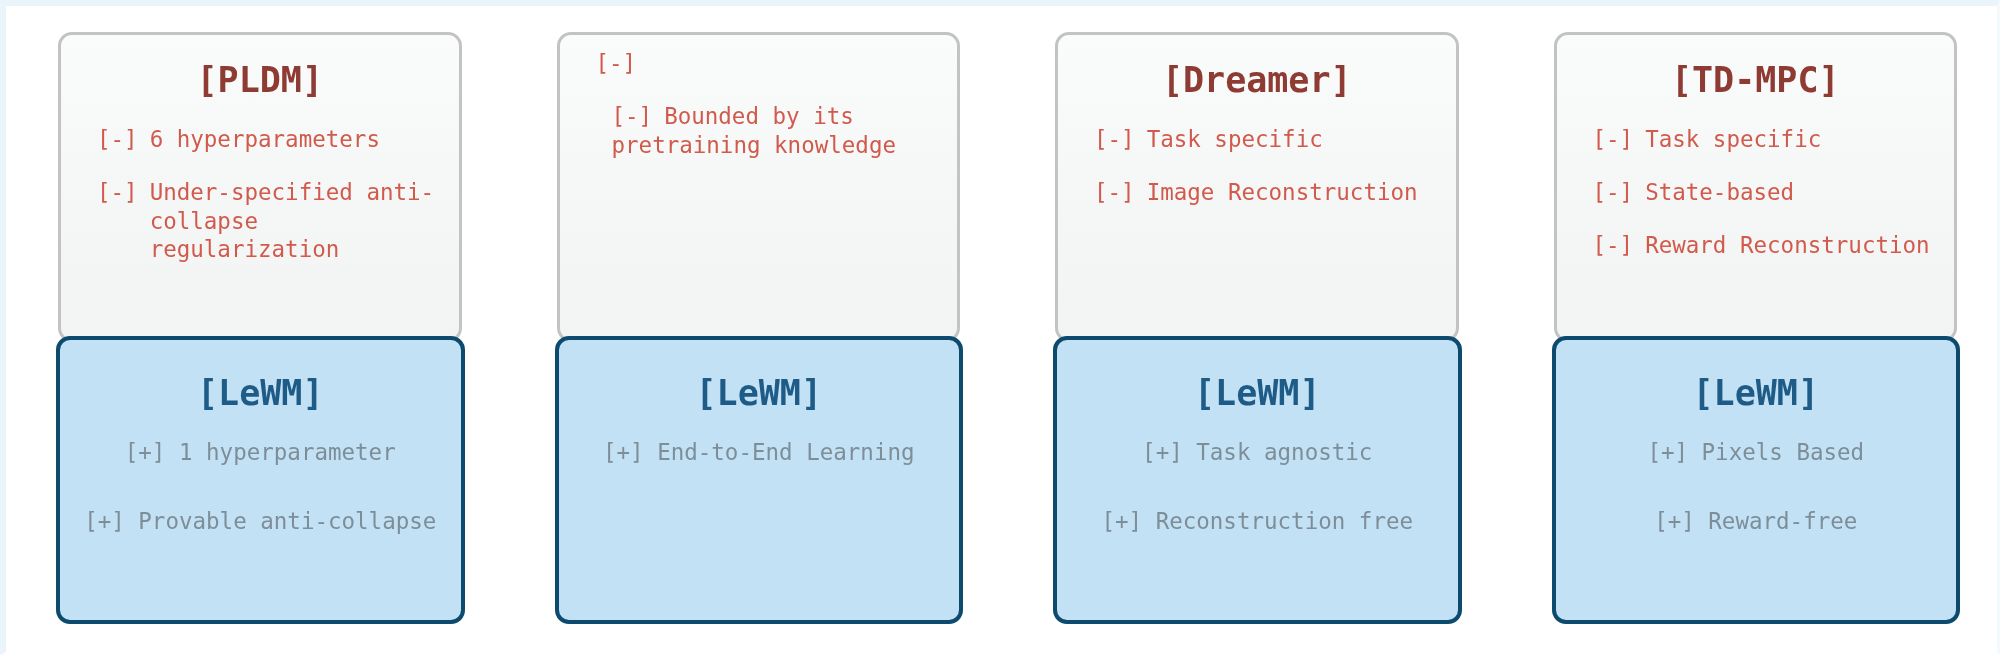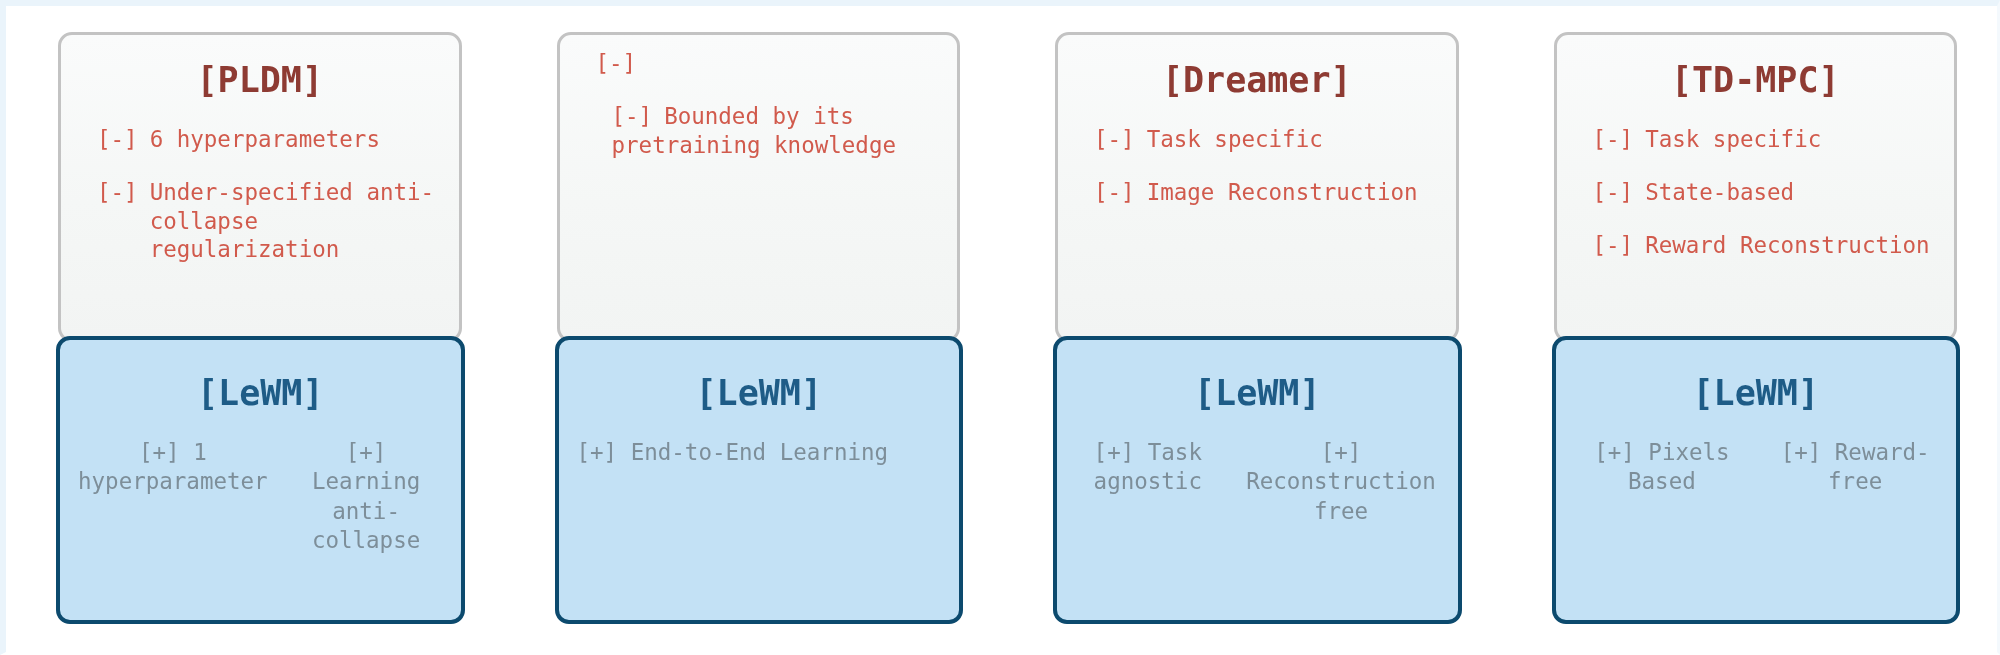--- a/index.html
+++ b/index.html
@@ -118,21 +118,22 @@
     color: #1e5c87;
     font-size: 35px;
     font-weight: bold;
     line-height: 1.2;
     margin: 22px 0 24px 0;
     white-space: nowrap;
   }
 
   .pos-list {
     display: flex;
-    gap: 22px;
+    flex-direction: column;
+    gap: 40px;
   }
 
   .pos-item {
     color: #7d8e99;
     font-size: 22.5px;
     line-height: 1.3;
     text-align: center;
   }
 
   .pos-mark { white-space: pre; }
@@ -153,21 +154,21 @@
             <div class="neg-item">
               <span class="neg-mark">[-]</span>
               <span class="neg-text">Under-specified anti-collapse regularization</span>
             </div>
           </div>
         </div>
         <div class="lewm-card">
           <div class="lewm-title">[LeWM]</div>
           <div class="pos-list">
             <div class="pos-item"><span class="pos-mark">[+]</span> <span class="pos-text">1 hyperparameter</span></div>
-            <div class="pos-item"><span class="pos-mark">[+]</span> <span class="pos-text">Learning anti-collapse</span></div>
+            <div class="pos-item"><span class="pos-mark">[+]</span> <span class="pos-text">Provable anti-collapse</span></div>
           </div>
         </div>
       </div>
       <div class="column">
         <div class="base-card">
           <div class="neg-list">
             <div class="neg-item">
               <span class="neg-mark">[-]</span>
             </div>
             <div class="neg-item flat"><span class="neg-mark">[-]</span><span class="neg-text">Bounded by its pretraining knowledge</span></div>

